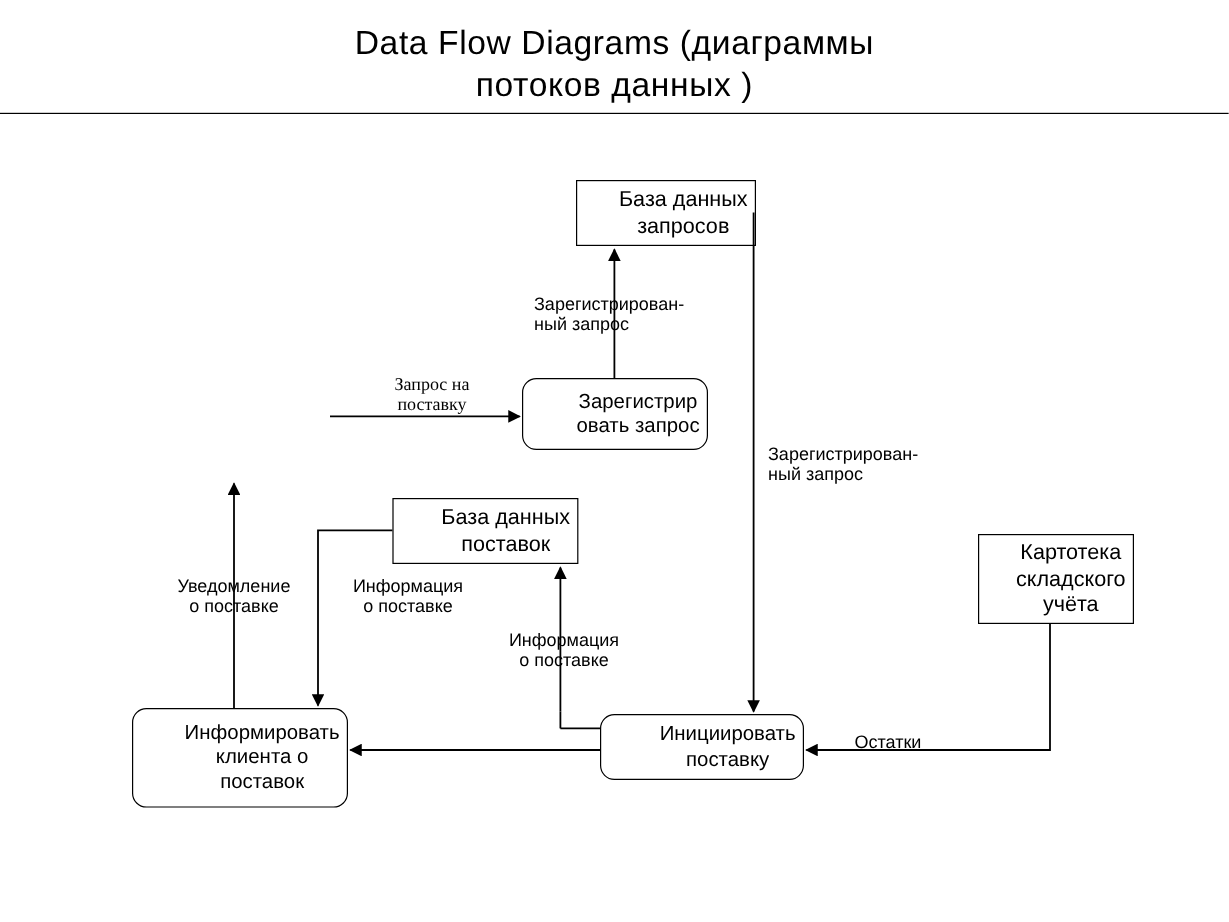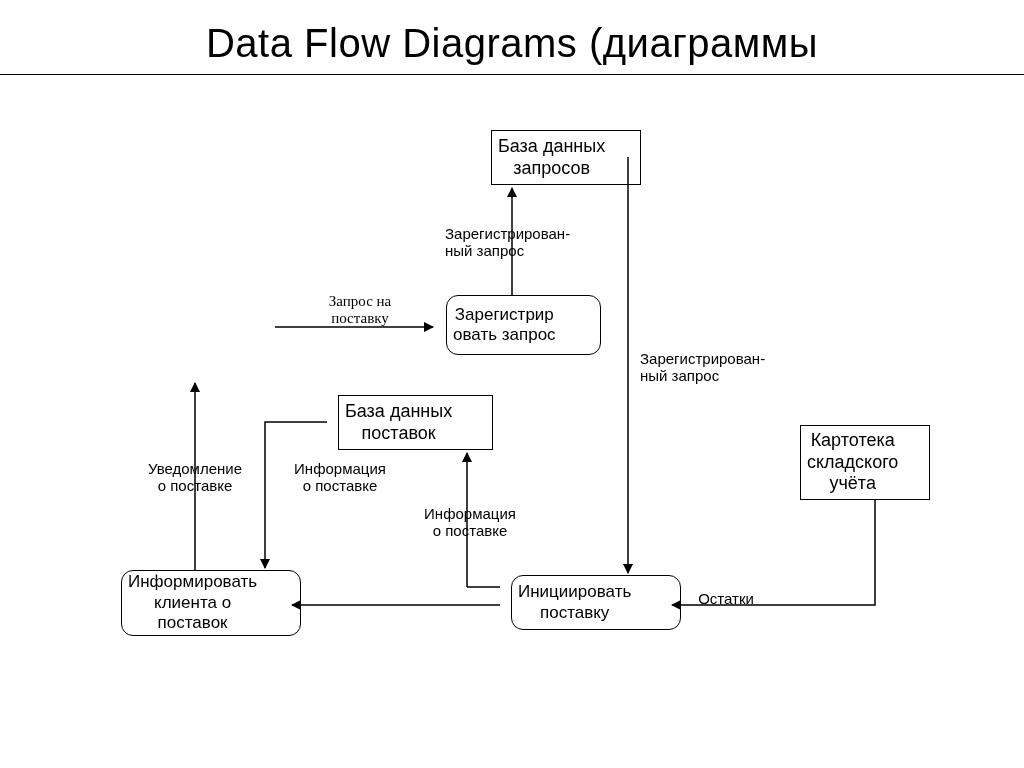--- a/index.html
+++ b/index.html
@@ -7,45 +7,44 @@
     padding: 0;
     width: 1024px;
     height: 768px;
     background: #fff;
     font-family: Arial, "Helvetica Neue", Helvetica, sans-serif;
     color: #000;
   }
   .title {
     width: 100%;
     text-align: center;
-    font-size: 40px;
+    font-size: 28px;
     font-weight: 400;
     letter-spacing: 0.5px;
     padding-top: 18px;
     line-height: 1.25;
   }
   .title-underline {
     border: none;
     border-top: 1px solid #000;
     margin: 6px 0 0 0;
   }
   .canvas {
     position: relative;
     width: 1024px;
     height: 620px;
   }
   .box, .roundbox {
     position: absolute;
     box-sizing: border-box;
     display: flex;
     align-items: center;
-    justify-content: flex-start;
+    justify-content: flex-end;
     text-align: center;
     background: #fff;
-    margin-left: 11px;
   }
   .box {
     border: 1.5px solid #000;
     font-size: 18px;
     line-height: 1.2;
     padding: 4px 6px;
   }
   .roundbox {
     border: 1.5px solid #000;
     border-radius: 12px;
@@ -66,20 +65,21 @@
     width: 1024px;
     height: 620px;
     pointer-events: none;
   }
 </style>
 </head>
 <body>
 
 <div class="title">
   <span>Data Flow Diagrams (диаграммы</span><br>
+  <span>потоков данных )</span>
 </div>
 <hr class="title-underline">
 
 <div class="canvas">
 
 
   <div class="box" style="left:480px; top:55px; width:150px; height:55px;">
     <div>
       <span>База данных</span><br>
       <span>запросов</span>
@@ -93,36 +93,36 @@
     </div>
   </div>
 
   <div class="box" style="left:327px; top:320px; width:155px; height:55px;">
     <div>
       <span>База данных</span><br>
       <span>поставок</span>
     </div>
   </div>
 
-  <div class="roundbox" style="left:110px; top:495px; width:180px; height:66px;">
+  <div class="roundbox" style="left:110px; top:495px; width:180px; height:83px;">
     <div>
       <span>Информировать</span><br>
       <span>клиента о</span><br>
       <span>поставок</span>
     </div>
   </div>
 
   <div class="roundbox" style="left:500px; top:500px; width:170px; height:55px;">
     <div>
       <span>Инициировать</span><br>
       <span>поставку</span>
     </div>
   </div>
 
-  <div class="box" style="left:789px; top:350px; width:130px; height:75px;">
+  <div class="box" style="left:815px; top:350px; width:130px; height:75px;">
     <div>
       <span>Картотека</span><br>
       <span>складского</span><br>
       <span>учёта</span>
     </div>
   </div>
 
   <div class="label" style="left:310px; top:218px; width:100px;font-family:Liberation Serif, serif;">
     <span>Запрос на</span><br>
     <span>поставку</span>
@@ -146,21 +146,21 @@
   <div class="label" style="left:410px; top:430px; width:120px;">
     <span>Информация</span><br>
     <span>о поставке</span>
   </div>
 
   <div class="label" style="left:130px; top:385px; width:130px;">
     <span>Уведомление</span><br>
     <span>о поставке</span>
   </div>
 
-  <div class="label" style="left:686px; top:515px; width:80px;text-align:center;">
+  <div class="label" style="left:700px; top:515px; width:80px;text-align:center;">
     <span>Остатки</span>
   </div>
 
   <svg class="overlay">
     <defs>
       <marker id="arrow" viewBox="0 0 10 10" refX="9" refY="5" markerWidth="7" markerHeight="7" orient="auto-start-reverse">
         <path d="M 0 0 L 10 5 L 0 10 z" fill="#000"></path>
       </marker>
     </defs>
 

